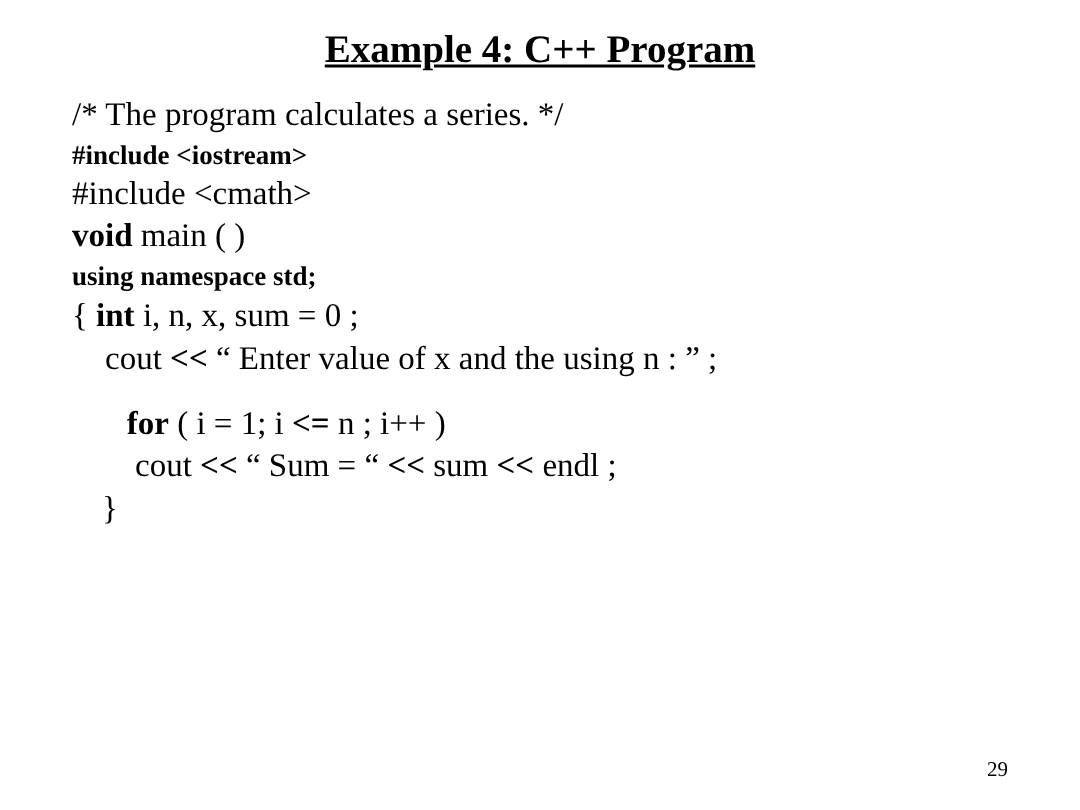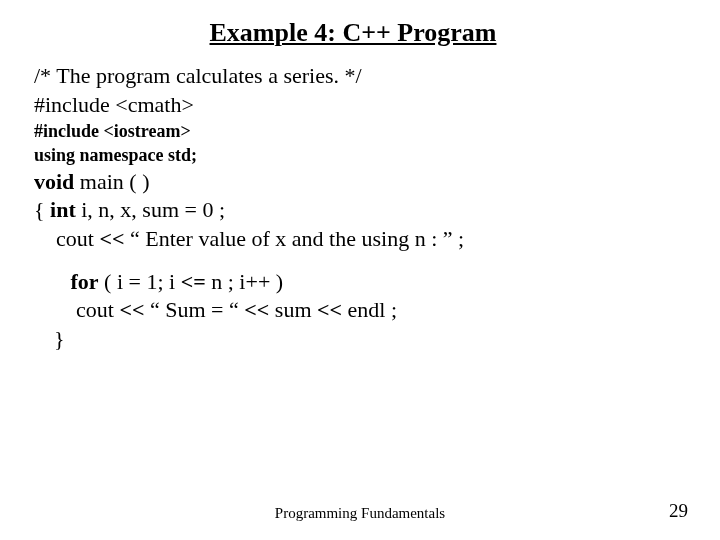--- a/index.html
+++ b/index.html
@@ -7,21 +7,21 @@
     padding: 0;
     width: 720px;
     height: 540px;
     background: #ffffff;
     font-family: "Times New Roman", Times, serif;
     color: #000000;
     position: relative;
     box-sizing: border-box;
   }
   .slide {
-    padding: 18px 48px 0 34px;
+    padding: 18px 48px 0 48px;
     box-sizing: border-box;
     width: 100%;
     height: 100%;
     position: relative;
     font-family: Liberation Serif, serif;
   }
   .title {
     text-align: center;
     font-size: 26px;
     font-weight: bold;
@@ -48,48 +48,47 @@
     position: absolute;
     bottom: 18px;
     left: 0;
     width: 100%;
     text-align: center;
     font-size: 15px;
   }
   .footer-right {
     position: absolute;
     bottom: 18px;
-    right: 32px;
-    font-size: 19px;
+    right: 48px;
+    font-size: 14px;
   }
 </style>
 </head>
 <body>
 
 <div class="slide">
 
   <div class="title">Example 4: C++ Program</div>
 
   <div class="line md">/* The program calculates a series. */</div>
+  <div class="line sm">#include &lt;iostream&gt;</div>
   <div class="line md">#include &lt;cmath&gt;</div>
-  <div class="line sm">#include &lt;iostream&gt;</div>
+  <div class="line md"><span class="b">void</span><span> main ( )</span></div>
+
   <div class="line sm">using namespace std;</div>
-
-  <div class="line md"><span class="b">void</span><span> main ( )</span></div>
 
   <div class="line md"><span>{ </span><span class="b">int</span><span> i, n, x, sum = 0 ;</span></div>
 
   <div class="line md"><span>    cout </span><span class="b">&lt;&lt;</span><span> “ Enter value of x and the using n : ” ;</span></div>
 
 
   <div class="block2">
     <div class="line md"><span>   </span><span class="b">for</span><span> ( i = 1; i </span><span class="b">&lt;=</span><span> n ; i++ )</span></div>
 
 
     <div class="line md"><span>    cout </span><span class="b">&lt;&lt;</span><span> “ Sum = “ </span><span class="b">&lt;&lt;</span><span> sum </span><span class="b">&lt;&lt;</span><span> endl ;</span></div>
 
     <div class="line md">}</div>
   </div>
 
-  <div class="footer-center">Programming Fundamentals</div>
   <div class="footer-right">29</div>
 
 </div>
 
 </body></html>

